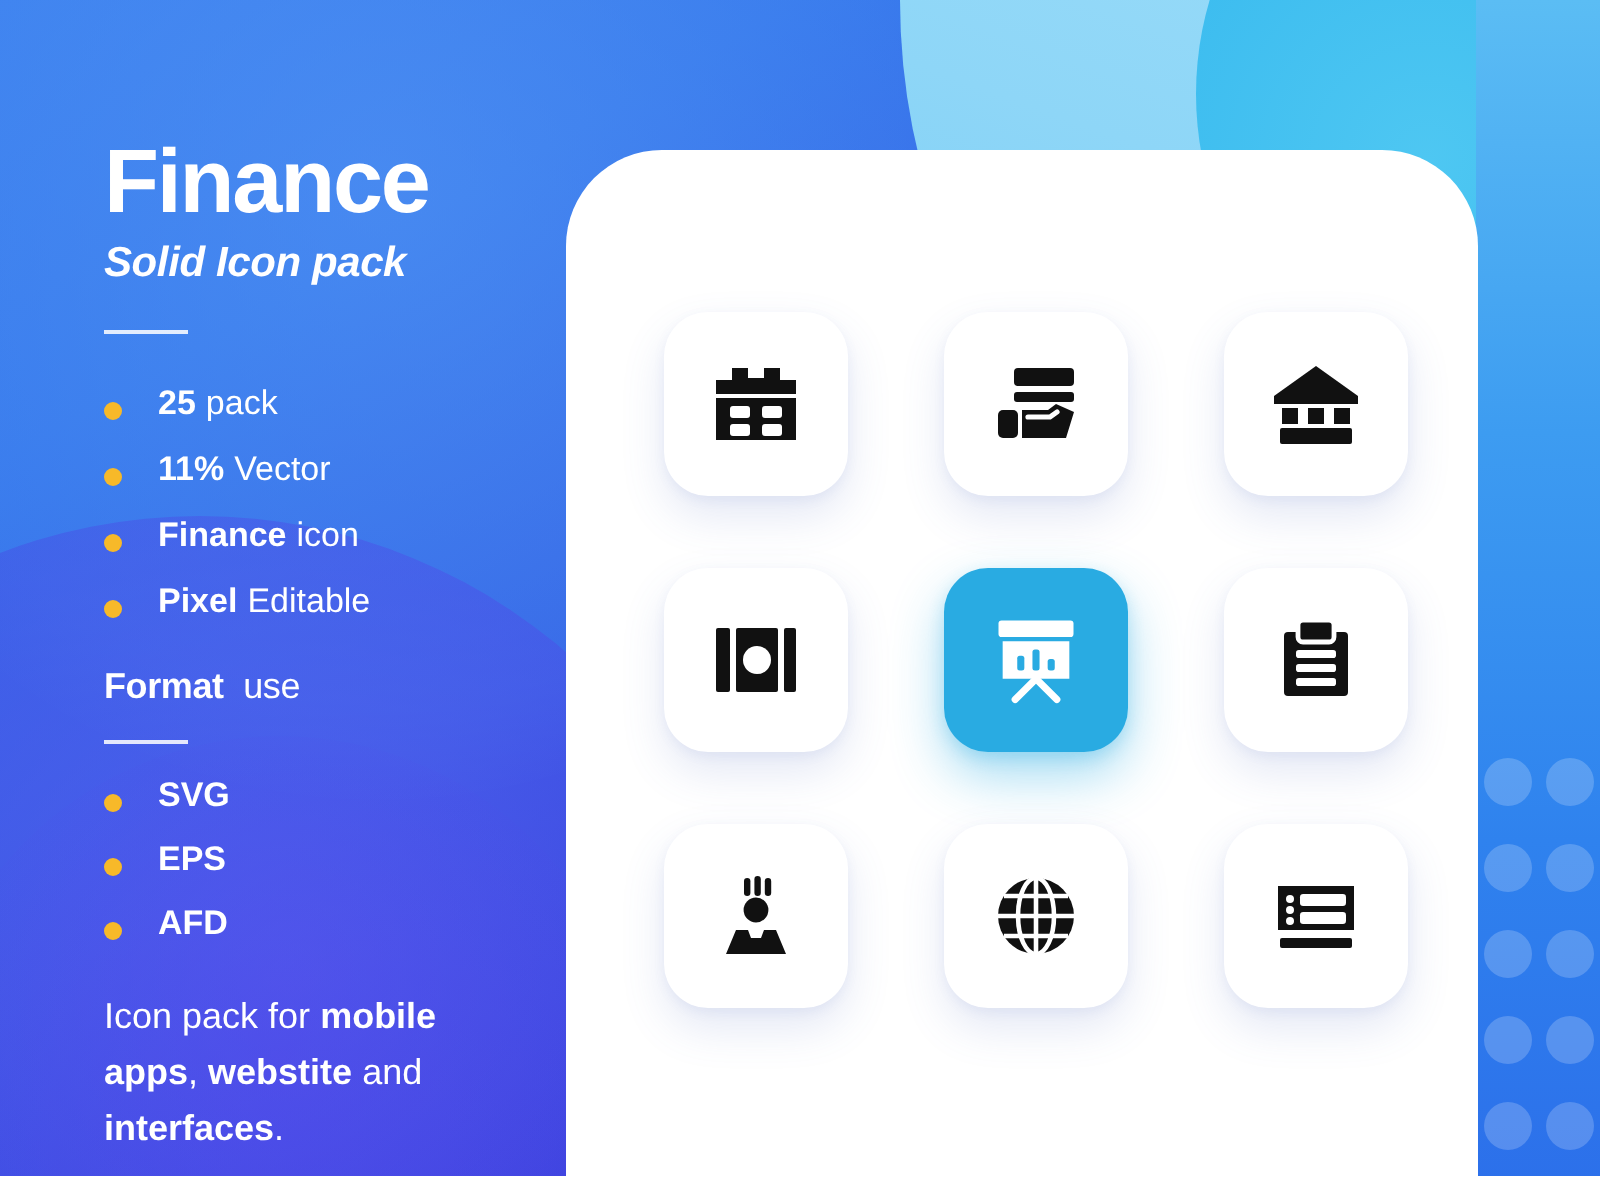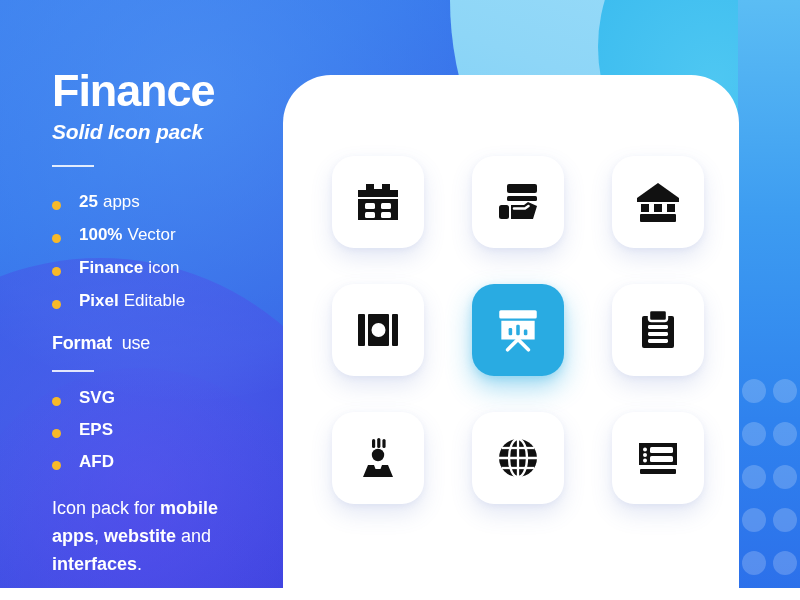--- a/index.html
+++ b/index.html
@@ -259,25 +259,25 @@
 
   <div class="left-col">
     <h1 class="title">Finance</h1>
     <div class="subtitle">Solid Icon pack</div>
     <div class="rule"></div>
 
     <ul class="feature-list">
       <li>
         <span class="bullet"></span>
         <span class="b">25</span>
-        <span class="n">apps</span>
-      </li>
-      <li>
-        <span class="bullet"></span>
-        <span class="b">100%</span>
+        <span class="n">pack</span>
+      </li>
+      <li>
+        <span class="bullet"></span>
+        <span class="b">11%</span>
         <span class="n">Vector</span>
       </li>
       <li>
         <span class="bullet"></span>
         <span class="b">Finance</span>
         <span class="n">icon</span>
       </li>
       <li>
         <span class="bullet"></span>
         <span class="b">Pixel</span>

